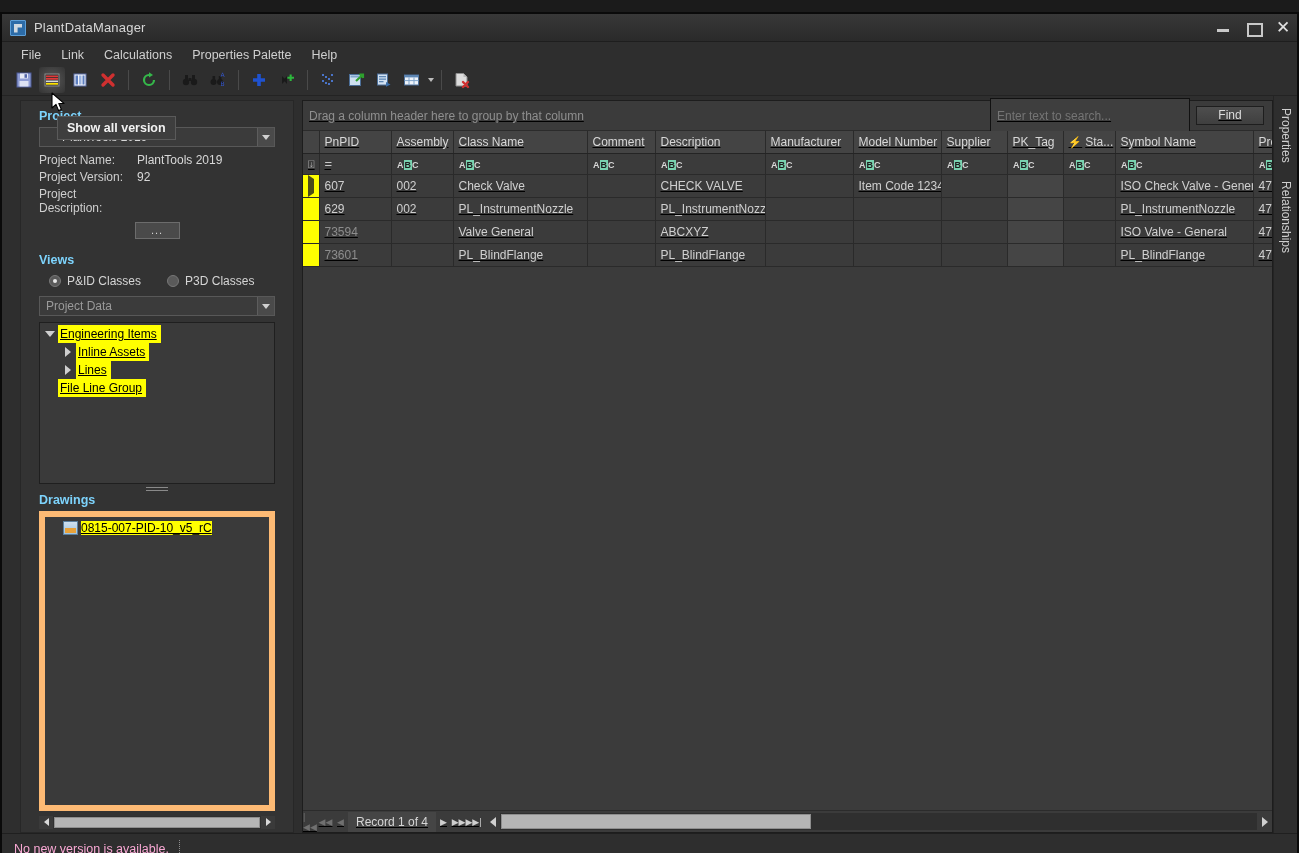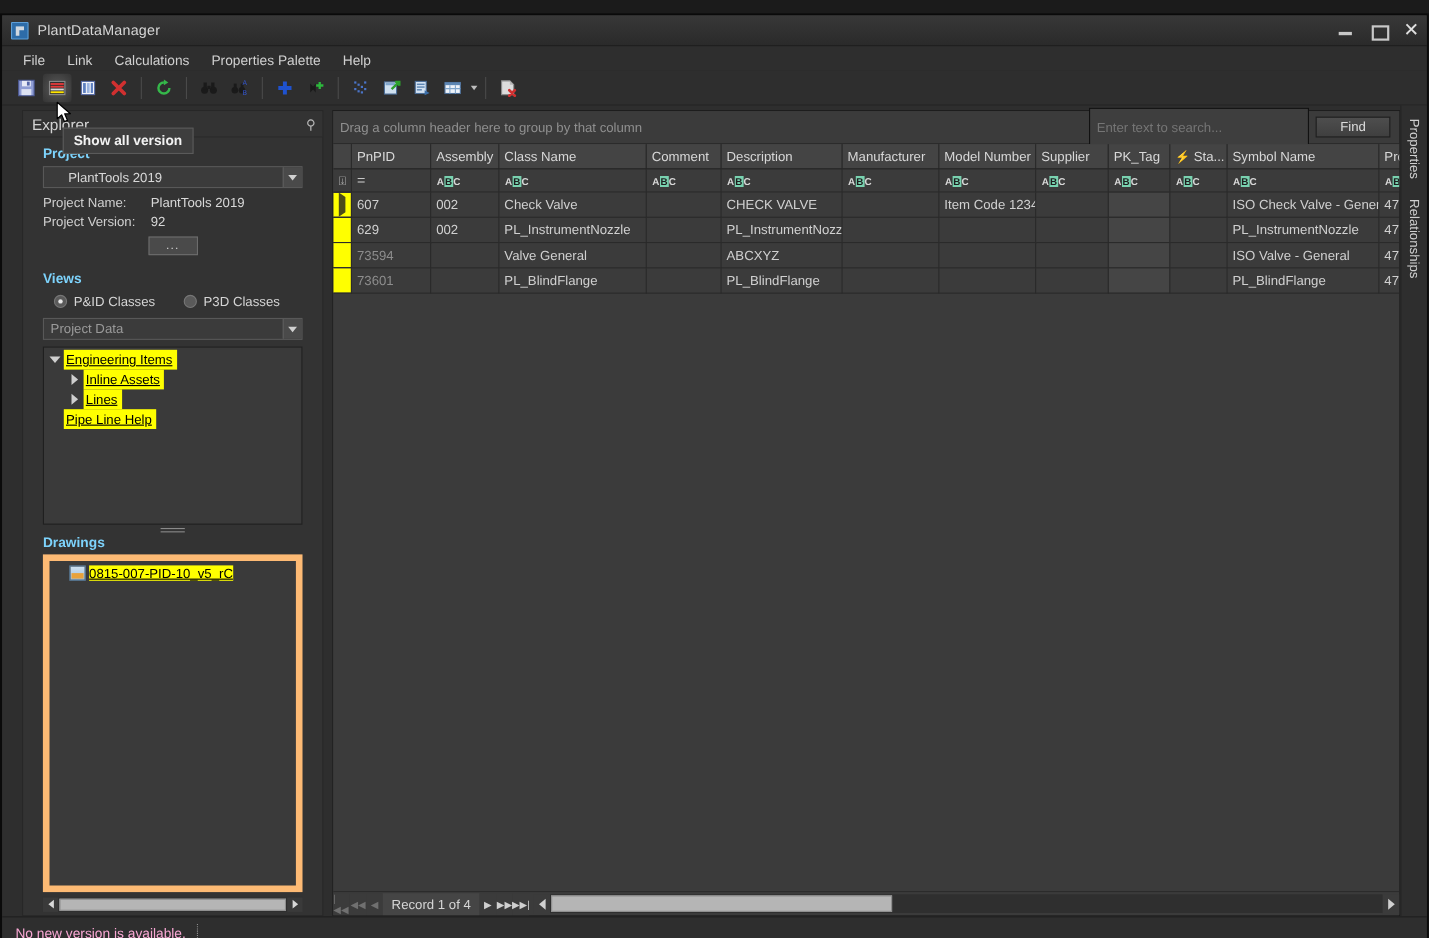--- a/index.html
+++ b/index.html
@@ -189,21 +189,21 @@
   }
   .sb-arrow i.l { width:0;height:0;border-top:4px solid transparent;border-bottom:4px solid transparent;border-right:5px solid #d8d8d8;}
   .sb-arrow i.r { width:0;height:0;border-top:4px solid transparent;border-bottom:4px solid transparent;border-left:5px solid #d8d8d8;}
   .sb-track { flex: 1; height: 13px; background: #2f2f2f; padding: 1px; }
   .sb-thumb { height: 11px; background: #b5b5b5; border: 1px solid #8e8e8e; }
 
   
   .gridpane {
     flex: 1; margin: 4px 0 0 8px; min-width: 0;
     display: flex; flex-direction: column;
-    background: #3b3b3b; border: 1px solid #1d1d1d;
+    background: #3b3b3b; border: 1px solid #1d1d1d; text-decoration: underline;
   }
   .group-bar {
     height: 30px; flex: none; background: #3b3b3b;
     display: flex; align-items: center; padding: 0 8px 0 6px;
     border-bottom: 1px solid #2b2b2b;
   }
   .group-hint { color: #8f8f8f; font-size: 12px; flex: 1; }
   .search-input {
     width: 200px; height: 36px; background: #3e3e3e;
     border: 1px solid #111; color: #8f8f8f; font-size: 12px;
@@ -450,41 +450,41 @@
         <path d="M3 2.5 h7.5 L14 6 v9 H3 Z" fill="#dcdcdc" stroke="#8d8d8d"></path>
         <path d="M10.5 2.5 V6 H14" fill="#b8b8b8"></path>
         <path d="M10 11 L15 16 M15 11 L10 16" stroke="#d03030" stroke-width="2.4" stroke-linecap="round"></path>
       </svg>
     </div>
   </div>
 
   <div class="body">
 
     <div class="explorer">
-      <div class="exp-header">
-        <div class="exp-title">Explorer</div>
-        <div class="pin-icon">⚲</div>
-      </div>
       <div class="exp-body">
 
         <div class="grp-label">Project</div>
         <div class="combo">
           <div class="combo-text">PlantTools 2019</div>
           <div class="combo-arrow">
               <i></i>
             </div>
         </div>
 
         <div class="kv">
           <div class="k">Project Name:</div>
           <div class="v">PlantTools 2019</div>
         </div>
         <div class="kv">
           <div class="k">Project Version:</div>
           <div class="v">92</div>
+        </div>
+        <div class="kv">
+          <div class="k">Project Description:</div>
+          <div class="v"></div>
         </div>
 
         <div class="btn-dots">...</div>
 
         <div class="grp-label views-label">Views</div>
         <div class="radios">
           <div class="radio sel">
             <span class="rdot"></span>
             <span>P&amp;ID Classes</span>
           </div>
@@ -515,21 +515,21 @@
             <span class="tlabel hl">Inline Assets</span>
           </div>
           <div class="tnode" style="padding-left:18px;">
             <span class="tw">
                 <i class="tri-rt"></i>
               </span>
             <span class="tlabel hl">Lines</span>
           </div>
           <div class="tnode">
             <span class="tw"></span>
-            <span class="tlabel hl">Pipe Line Help</span>
+            <span class="tlabel hl">File Line Group</span>
           </div>
         </div>
 
         <div class="splitgrip">
             <i></i>
             <i></i>
           </div>
 
         <div class="grp-label">Drawings</div>
         <div class="drawings-box">

